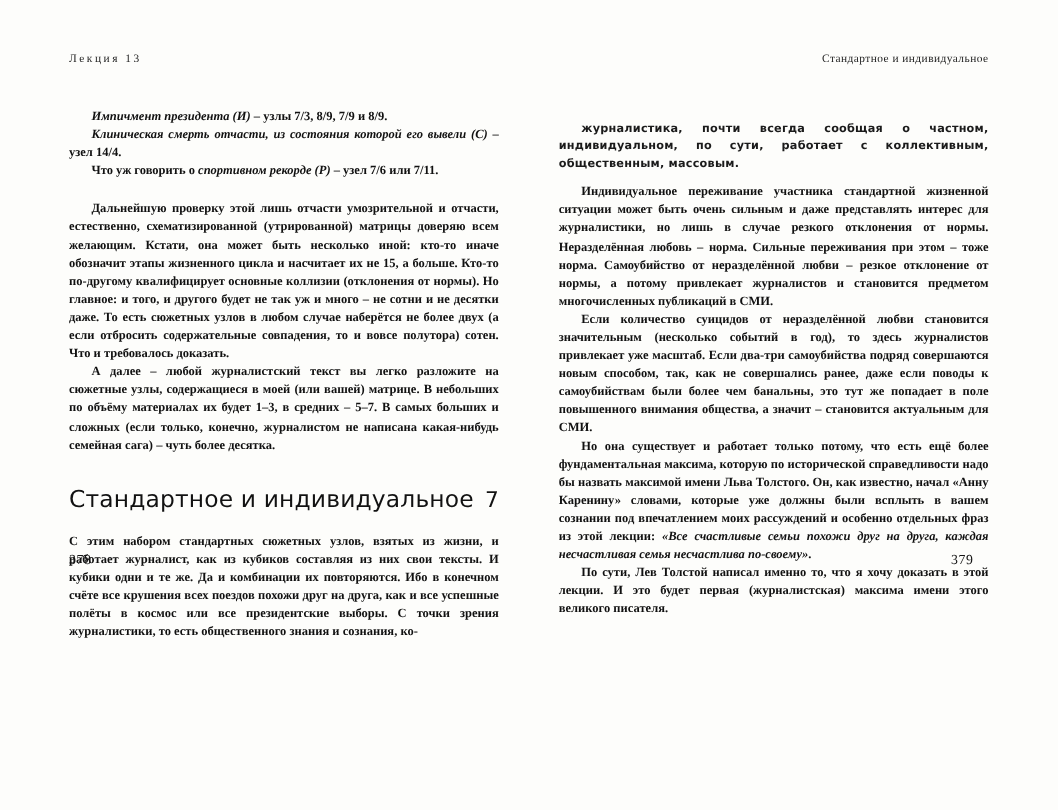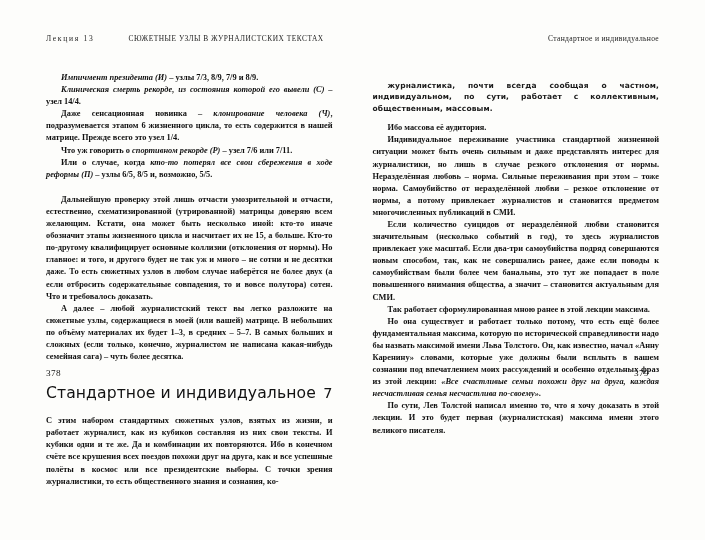--- a/index.html
+++ b/index.html
@@ -125,39 +125,32 @@
 </head>
 <body>
 
 <div class="page">
   <div class="spread">
 
     <div class="page-half page-left">
       <div class="running-head">
         <div class="rh-row">
           <span class="rh-lecture">Лекция 13</span>
-          <span class="rh-title-caps">Сюжетные узлы в журналистских текстах</span>
         </div>
       </div>
 
       <div class="body-col">
         <p>
           <span class="it">Импичмент президента (И)</span><span> – узлы 7/3, 8/9, 7/9 и 8/9.</span>
         </p>
         <p>
-          <span class="it">Клиническая смерть рекорде, из состояния которой его вывели (С)</span><span> – узел 14/4.</span>
-        </p>
-        <p>
-          <span>Даже сенсационная новинка – </span><span class="it">клонирование человека (Ч)</span><span>, подразумевается этапом 6 жизненного цикла, то есть содержится в нашей матрице. Прежде всего это узел 1/4.</span>
+          <span class="it">Клиническая смерть отчасти, из состояния которой его вывели (С)</span><span> – узел 14/4.</span>
         </p>
         <p>
           <span>Что уж говорить о </span><span class="it">спортивном рекорде (Р)</span><span> – узел 7/6 или 7/11.</span>
-        </p>
-        <p>
-          <span>Или о случае, когда </span><span class="it">кто-то потерял все свои сбережения в ходе реформы (П)</span><span> – узлы 6/5, 8/5 и, возможно, 5/5.</span>
         </p>
 
         <div class="gap-m"></div>
 
         <p>Дальнейшую проверку этой лишь отчасти умозрительной и отчасти, естественно, схематизированной (утрированной) матрицы доверяю всем желающим. Кстати, она может быть несколько иной: кто-то иначе обозначит этапы жизненного цикла и насчитает их не 15, а больше. Кто-то по-другому квалифицирует основные коллизии (отклонения от нормы). Но главное: и того, и другого будет не так уж и много – не сотни и не десятки даже. То есть сюжетных узлов в любом случае наберётся не более двух (а если отбросить содержательные совпадения, то и вовсе полутора) сотен. Что и требовалось доказать.</p>
         <p>А далее – любой журналистский текст вы легко разложите на сюжетные узлы, содержащиеся в моей (или вашей) матрице. В небольших по объёму материалах их будет 1–3, в средних – 5–7. В самых больших и сложных (если только, конечно, журналистом не написана какая-нибудь семейная сага) – чуть более десятка.</p>
       </div>
 
       <div class="section-head">
         <h2>Стандартное и индивидуальное</h2>
@@ -175,24 +168,22 @@
       <div class="running-head rh-right">
         <span>Стандартное и индивидуальное</span>
       </div>
 
       <div class="body-col">
 
         <div class="gap-s"></div>
         <p class="sans-inset">журналистика, почти всегда сообщая о частном, индивидуальном, по сути, работает с коллективным, общественным, массовым.</p>
         <div class="gap-s"></div>
 
-        <p>Ибо массова её аудитория.</p>
         <p>Индивидуальное переживание участника стандартной жизненной ситуации может быть очень сильным и даже представлять интерес для журналистики, но лишь в случае резкого отклонения от нормы. Неразделённая любовь – норма. Сильные переживания при этом – тоже норма. Самоубийство от неразделённой любви – резкое отклонение от нормы, а потому привлекает журналистов и становится предметом многочисленных публикаций в СМИ.</p>
         <p>Если количество суицидов от неразделённой любви становится значительным (несколько событий в год), то здесь журналистов привлекает уже масштаб. Если два-три самоубийства подряд совершаются новым способом, так, как не совершались ранее, даже если поводы к самоубийствам были более чем банальны, это тут же попадает в поле повышенного внимания общества, а значит – становится актуальным для СМИ.</p>
-        <p>Так работает сформулированная мною ранее в этой лекции максима.</p>
         <p>
           <span>Но она существует и работает только потому, что есть ещё более фундаментальная максима, которую по исторической справедливости надо бы назвать максимой имени Льва Толстого. Он, как известно, начал «Анну Каренину» словами, которые уже должны были всплыть в вашем сознании под впечатлением моих рассуждений и особенно отдельных фраз из этой лекции: </span><span class="it">«Все счастливые семьи похожи друг на друга, каждая несчастливая семья несчастлива по-своему»</span><span>.</span>
         </p>
         <p>По сути, Лев Толстой написал именно то, что я хочу доказать в этой лекции. И это будет первая (журналистская) максима имени этого великого писателя.</p>
       </div>
 
       <div class="folio folio-right">379</div>
     </div>
 
   </div>

